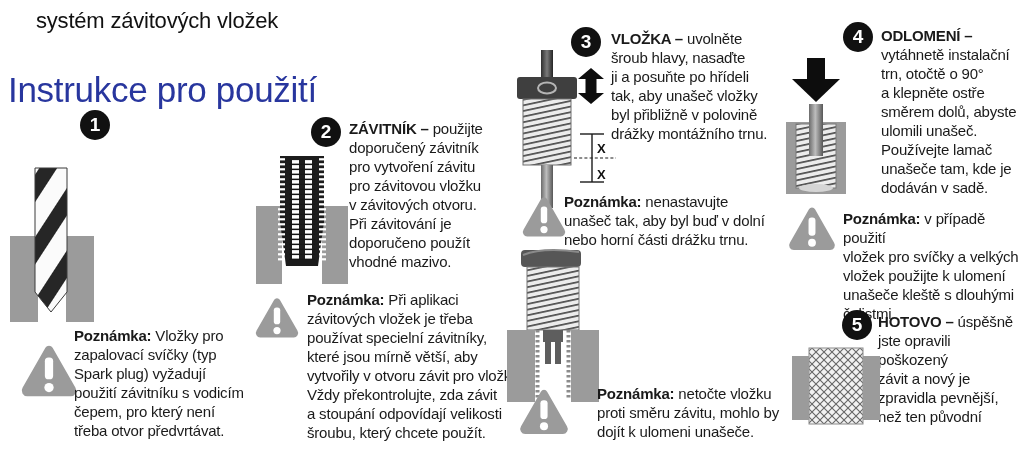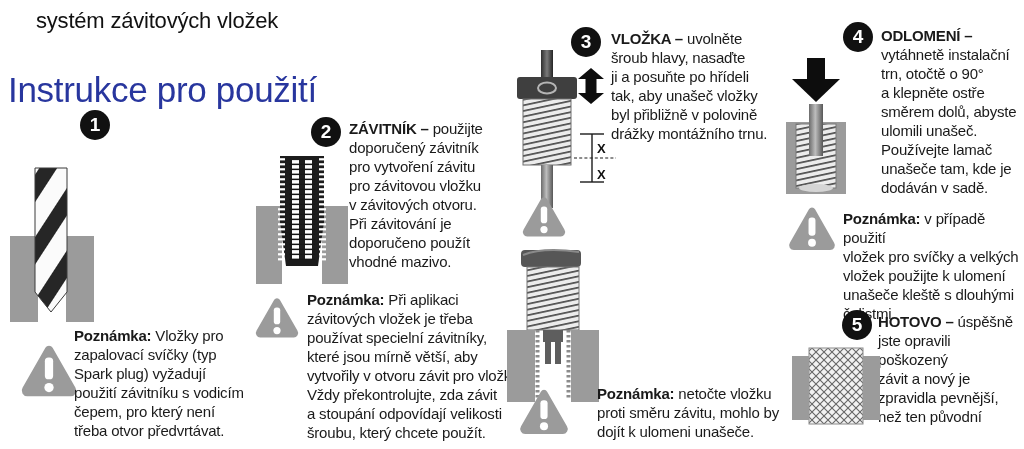--- a/index.html
+++ b/index.html
@@ -141,20 +141,23 @@
     <line x1="0" y1="26" x2="42" y2="26" stroke="#1a1a1a" stroke-width="1.2" stroke-dasharray="3,2.2"></line>
     <text class="dimtext" x="23" y="21">X</text>
     <text class="dimtext" x="23" y="47">X</text>
   </svg>
 
   <svg class="abs" style="left:520px;top:194px" width="48" height="44" viewBox="0 0 60 54">
     <path d="M26.5 5.5 L4.5 44 a5.5 5.5 0 0 0 4.8 8.5 h41.4 a5.5 5.5 0 0 0 4.8 -8.5 L33.5 5.5 a4 4 0 0 0 -7 0 Z" fill="#9b9b9b"></path>
     <rect x="26" y="15" width="8" height="21" rx="3.5" fill="#fff"></rect>
     <circle cx="30" cy="44" r="4.5" fill="#fff"></circle>
   </svg>
+  <div class="tb" style="left:564px;top:192px"><b>Poznámka: </b><span>nenastavujte
+unašeč tak, aby byl buď v dolní
+nebo horní části drážku trnu.</span></div>
 
   <svg class="abs" style="left:507px;top:240px" width="92" height="166" viewBox="0 0 92 166">
     <rect x="14" y="10" width="60" height="17" rx="4" fill="#565656"></rect>
     <path d="M16 15 q20 -8 56 -3" stroke="#8a8a8a" stroke-width="2" fill="none"></path>
     <rect x="20" y="27" width="52" height="63" fill="url(#pCoil)" stroke="#777" stroke-width="1"></rect>
     <rect x="0" y="90" width="28" height="72" fill="#9b9b9b"></rect>
     <rect x="64" y="90" width="28" height="72" fill="#9b9b9b"></rect>
     <line x1="30.5" y1="90" x2="30.5" y2="160" stroke="#8c8c8c" stroke-width="4" stroke-dasharray="2.5,2.5"></line>
     <line x1="61.5" y1="90" x2="61.5" y2="160" stroke="#8c8c8c" stroke-width="4" stroke-dasharray="2.5,2.5"></line>
     <rect x="36" y="90" width="20" height="12" fill="#5e5e5e"></rect>

